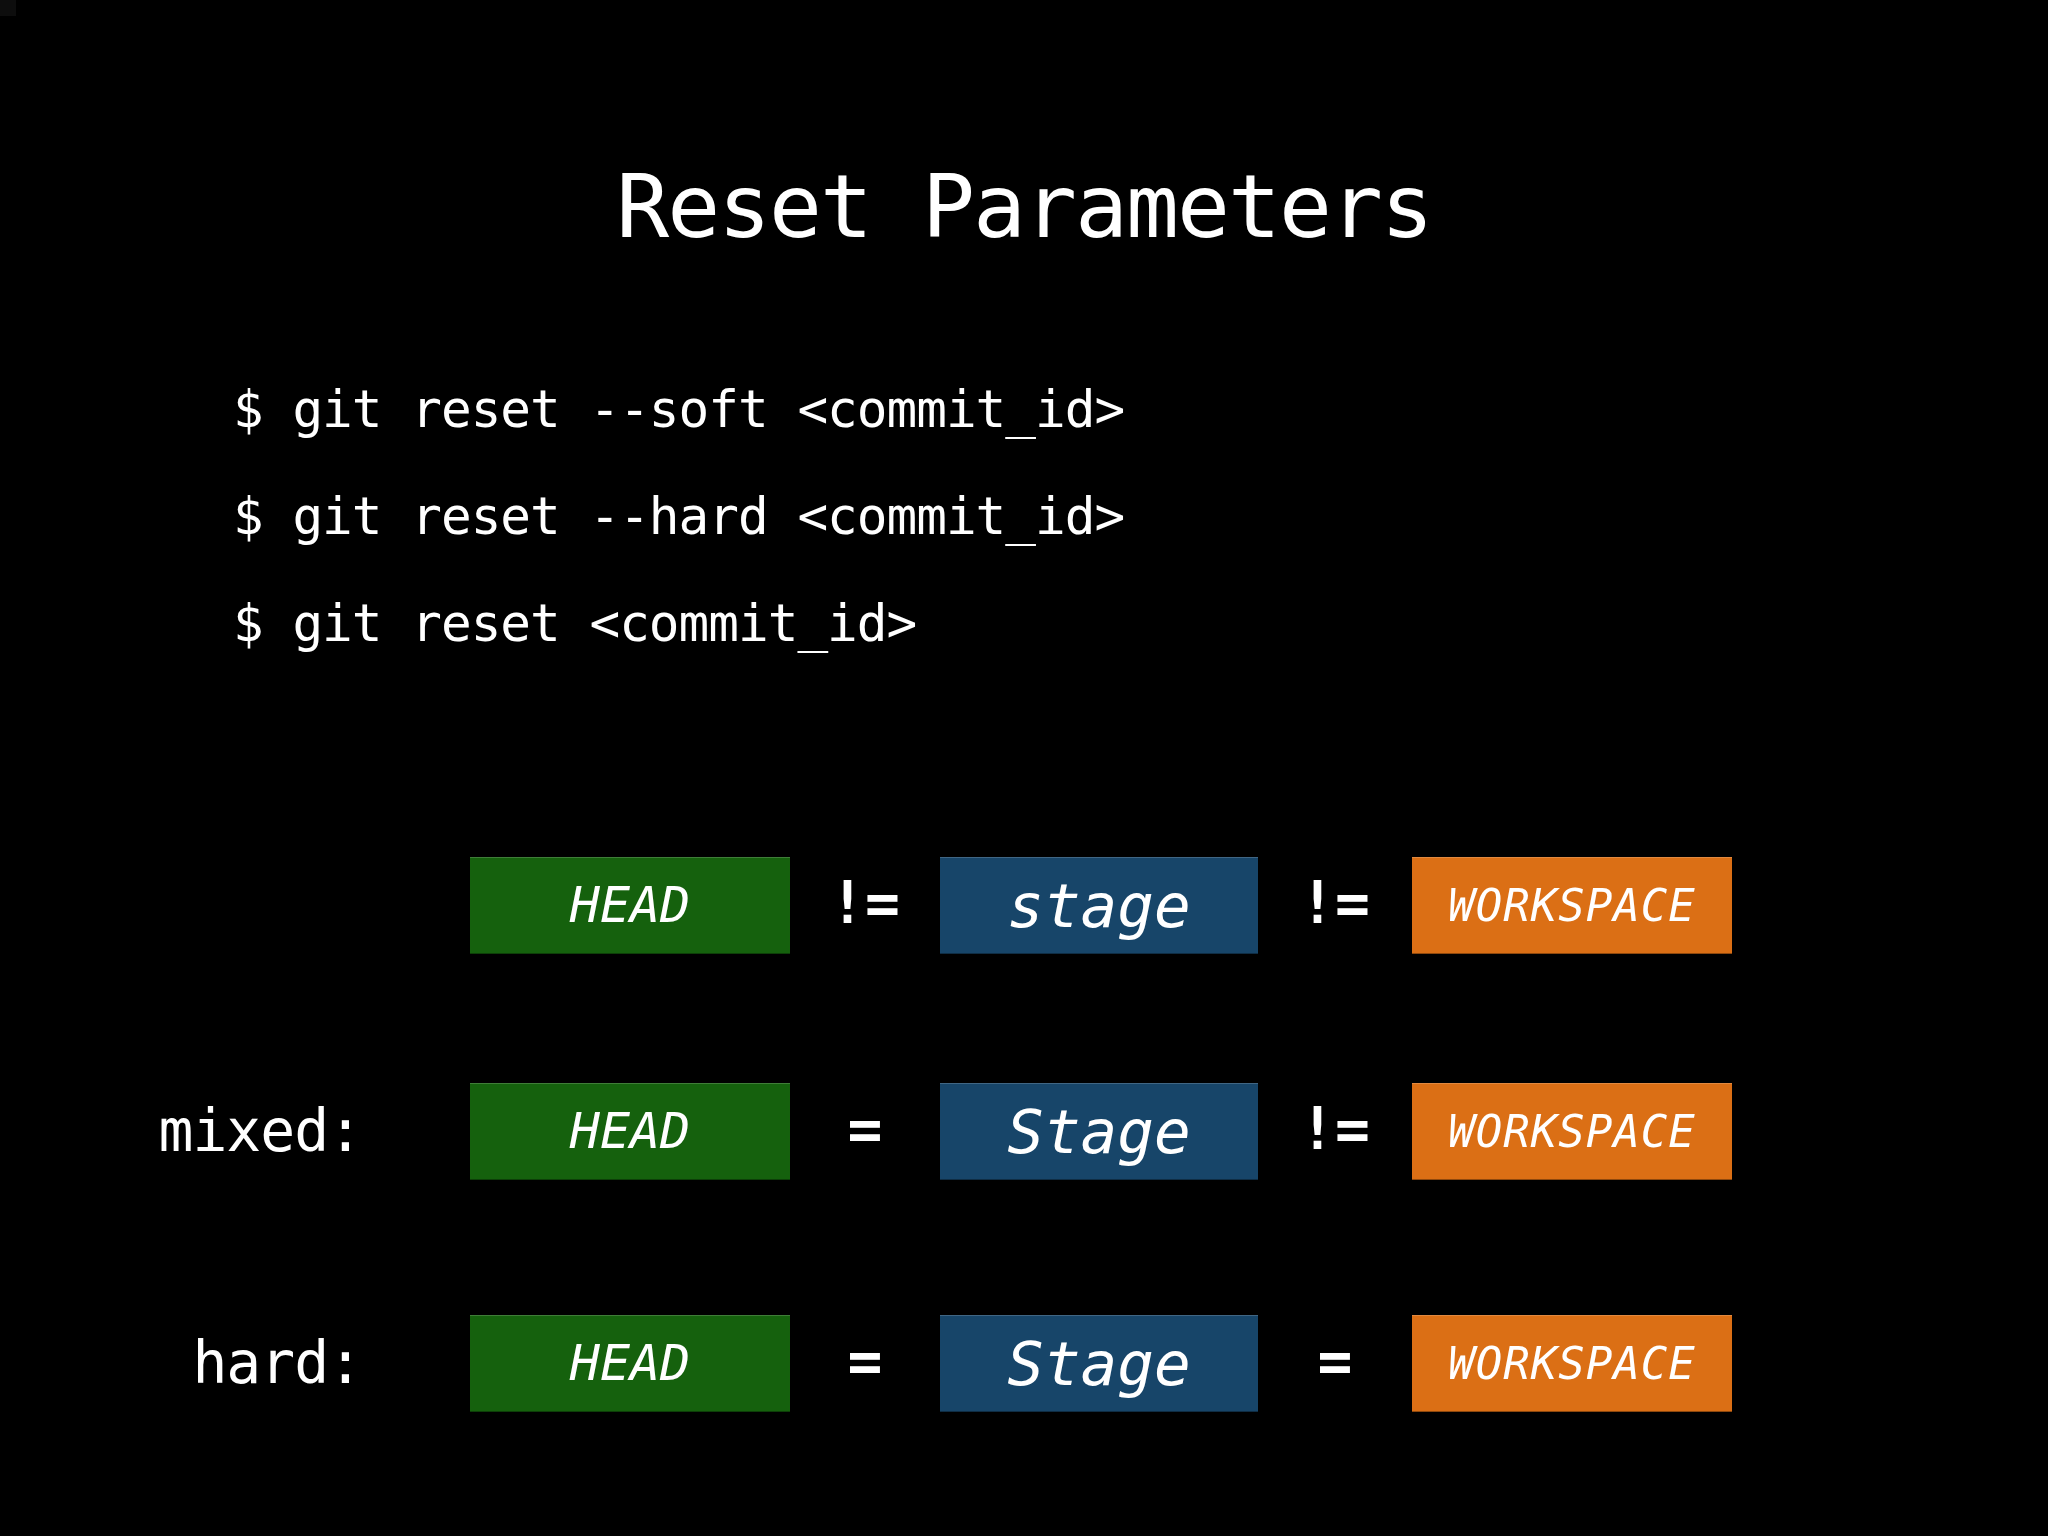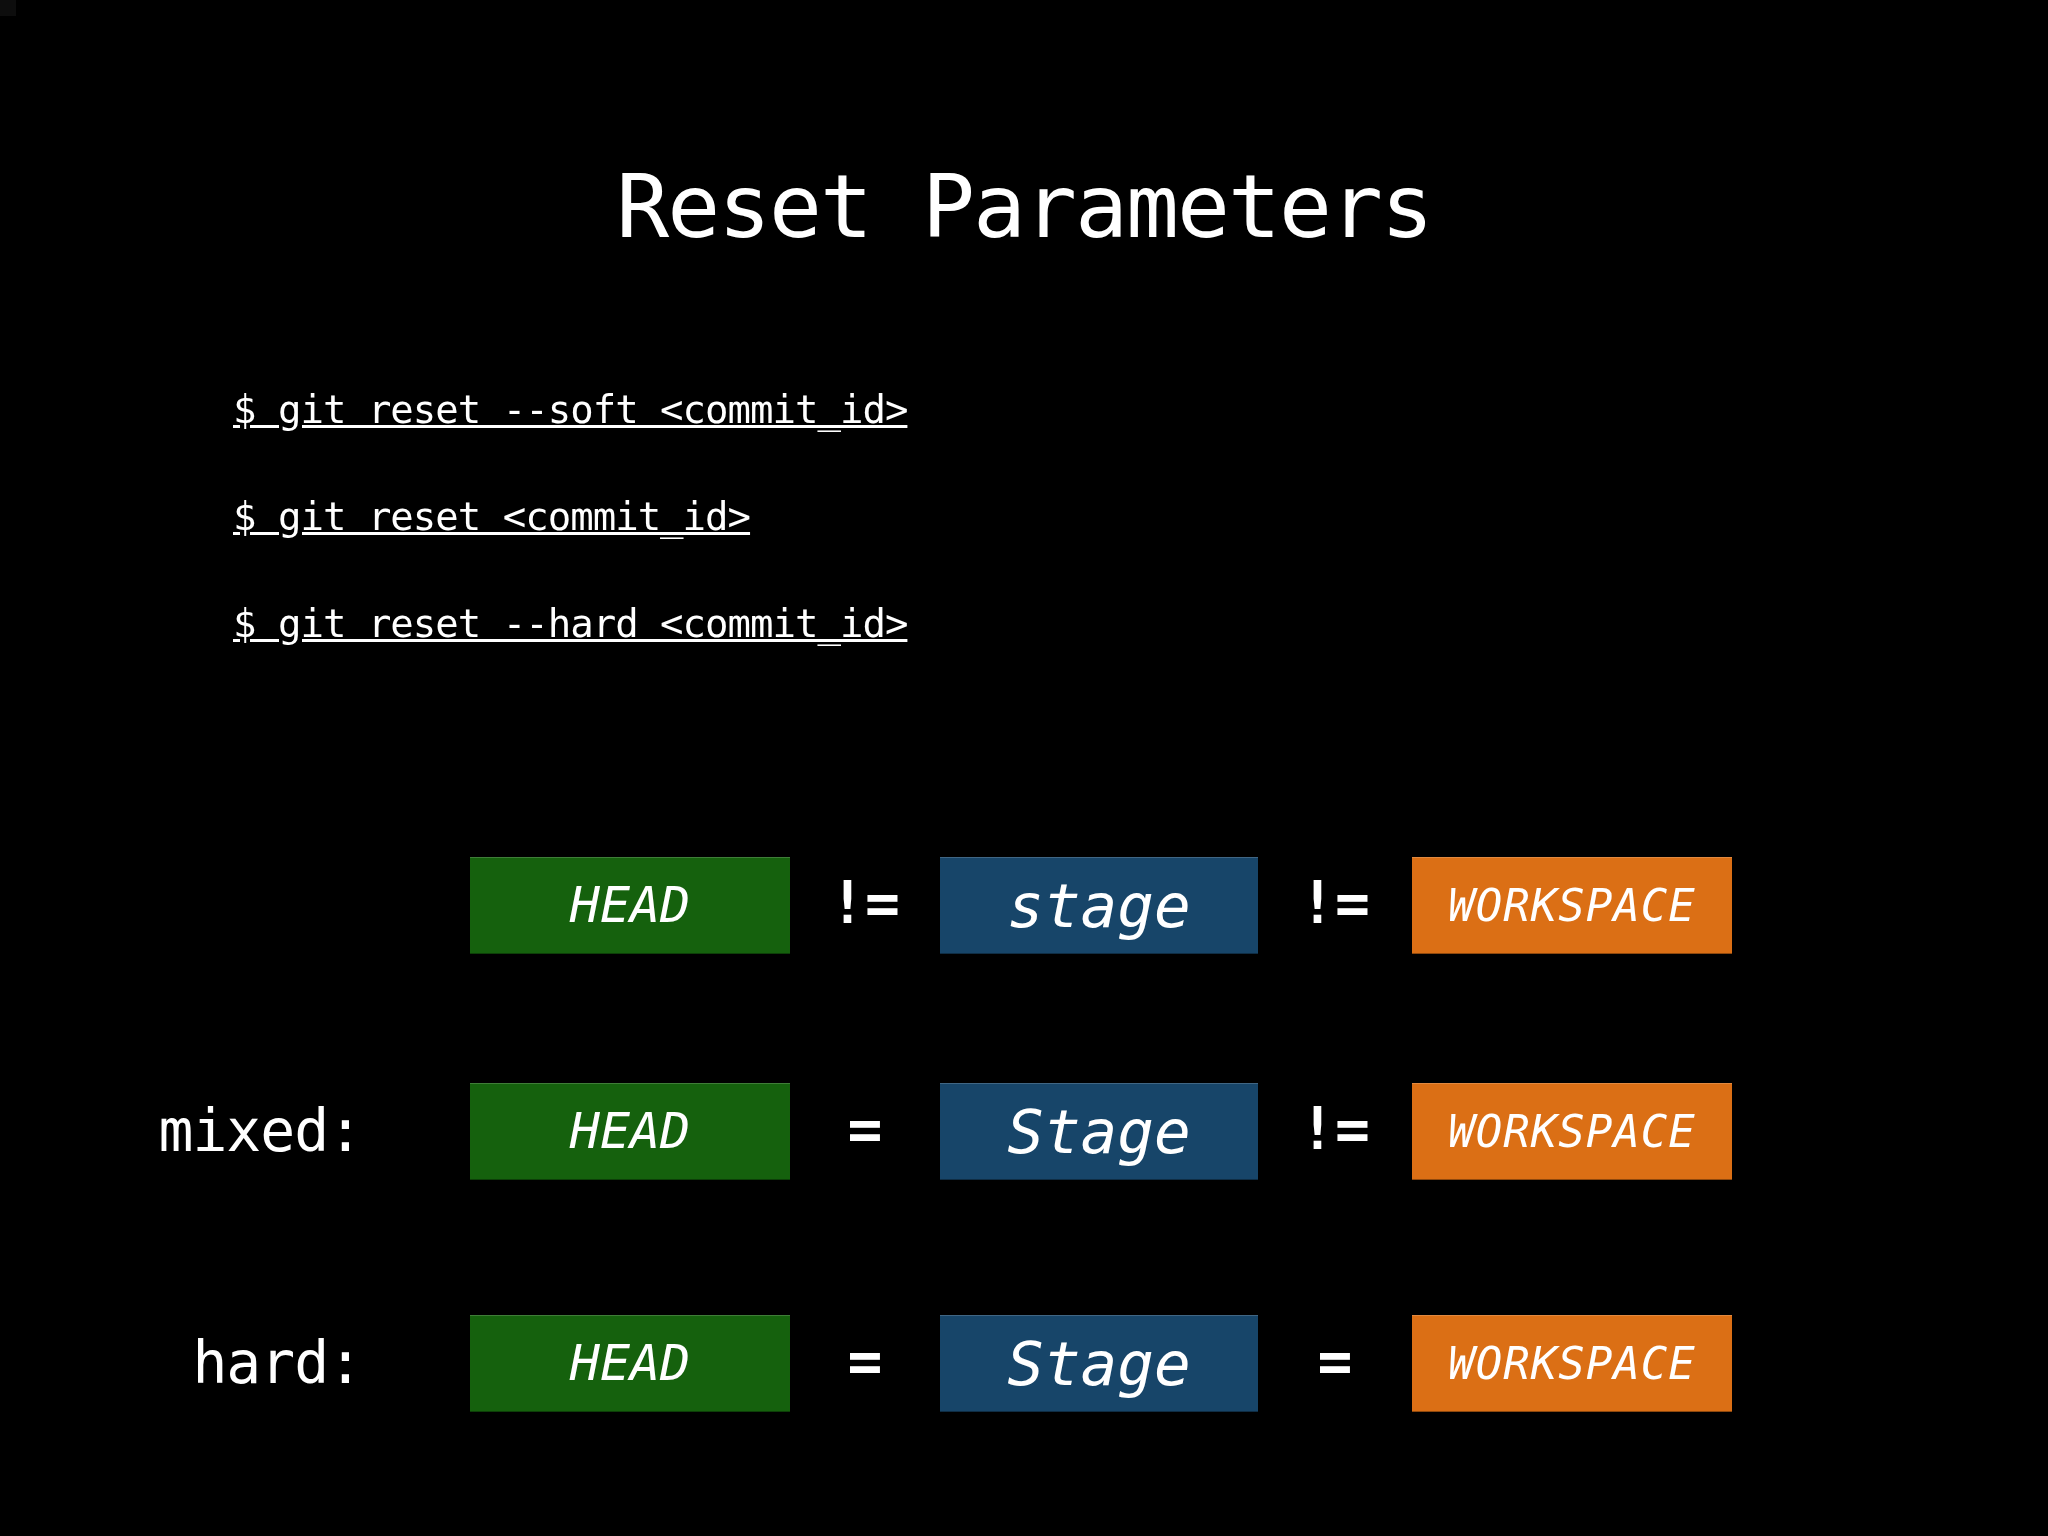--- a/index.html
+++ b/index.html
@@ -33,25 +33,24 @@
     line-height: 110px;
     letter-spacing: -2px;
     white-space: pre;
   }
   .commands {
     position: absolute;
     top: 356px;
     left: 233px;
   }
   .cmd-line {
-    font-size: 39px;
+    font-size: 51px;
     line-height: 107px;
     white-space: pre;
     letter-spacing: -1px;
-    text-decoration: underline;
   }
   .row {
     position: absolute;
     left: 0;
     width: 2048px;
     height: 97px;
   }
   .row-soft  { top: 857px; }
   .row-mixed { top: 1083px; }
   .row-hard  { top: 1315px; }
@@ -112,22 +111,22 @@
 <body>
 
 <div id="slide">
 
   <div class="corner-artifact"></div>
 
   <div class="slide-title">Reset Parameters</div>
 
   <div class="commands">
     <div class="cmd-line">$ git reset --soft &lt;commit_id&gt;</div>
+    <div class="cmd-line">$ git reset --hard &lt;commit_id&gt;</div>
     <div class="cmd-line">$ git reset &lt;commit_id&gt;</div>
-    <div class="cmd-line">$ git reset --hard &lt;commit_id&gt;</div>
   </div>
 
   <div class="row row-soft">
     <div class="box box-head">HEAD</div>
     <div class="op op1">!=</div>
     <div class="box box-stage">stage</div>
     <div class="op op2">!=</div>
     <div class="box box-workspace">WORKSPACE</div>
   </div>
 

